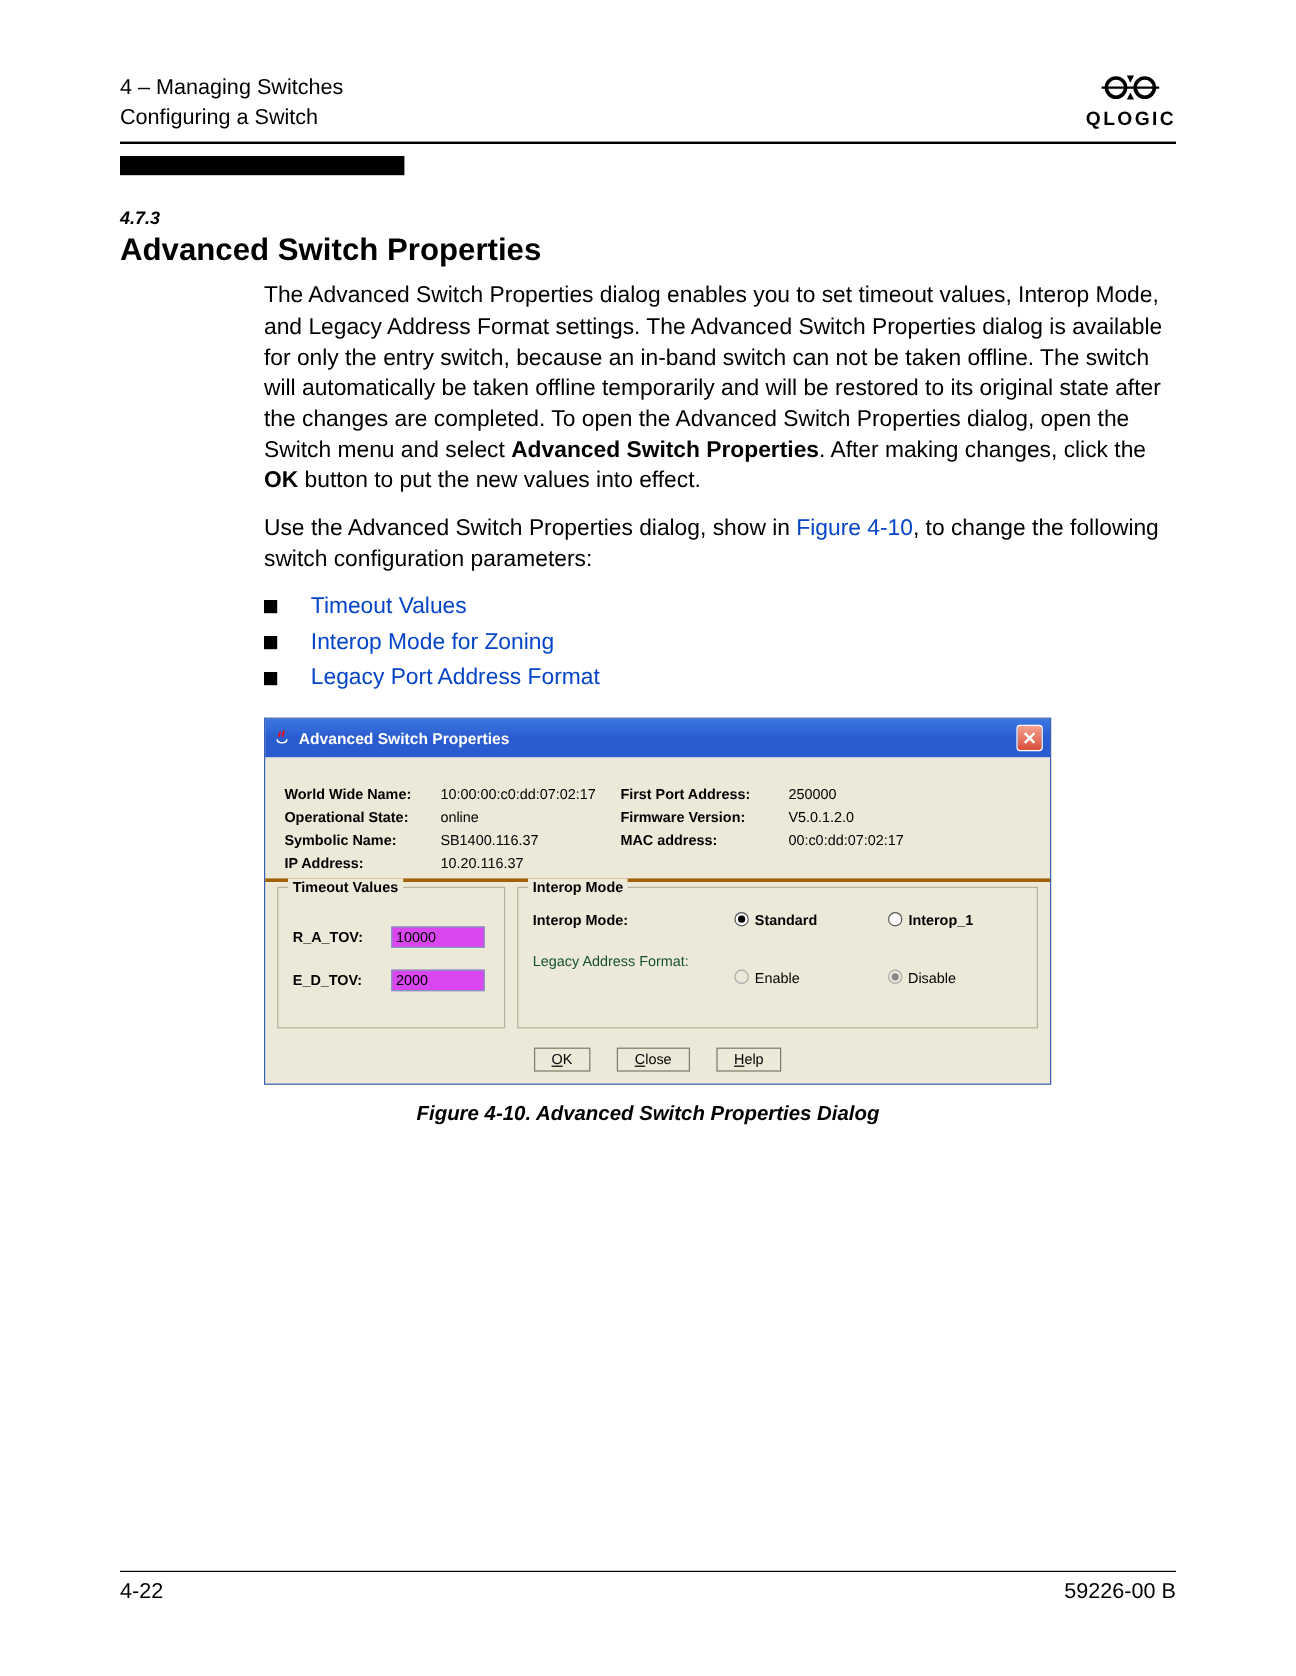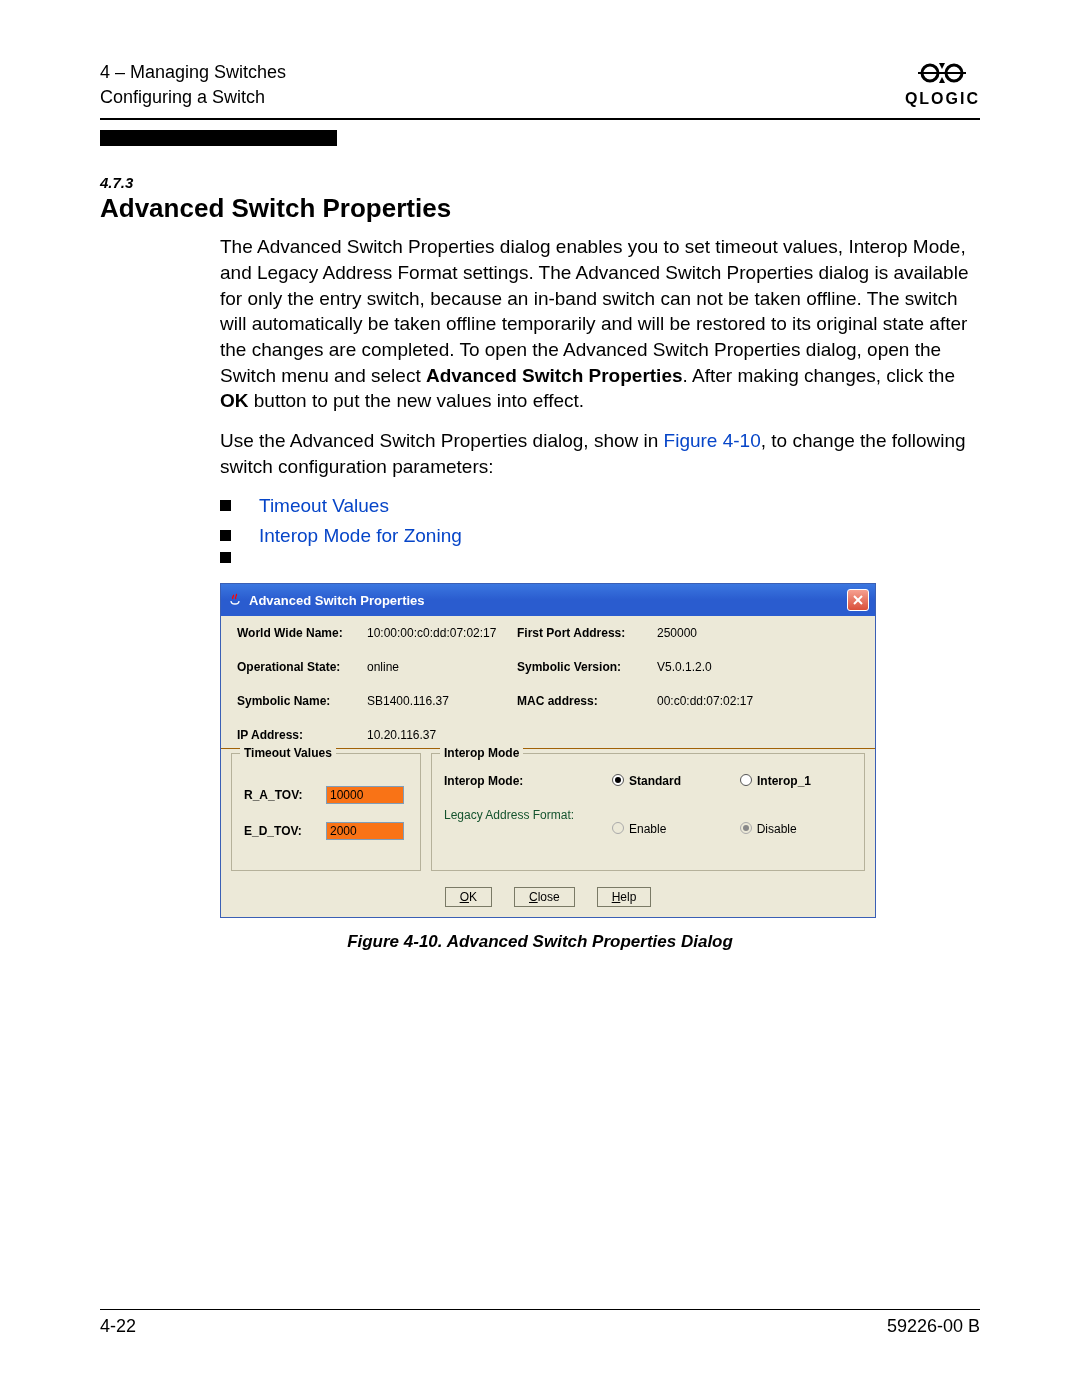--- a/index.html
+++ b/index.html
@@ -104,26 +104,26 @@
     width: 22px; height: 22px;
     background: linear-gradient(to bottom, #f6a090, #d94f3a);
     border: 1px solid #fff;
     border-radius: 3px;
     color: #fff;
     display:flex; align-items:center; justify-content:center;
     font-weight:bold;
     font-size: 14px;
   }
   .info-grid {
-    padding: 10px 16px 6px 16px;
+    padding: 24px 16px 6px 16px;
     display: grid;
     grid-template-columns: 130px 150px 140px 170px;
-    row-gap: 20px;
-    font-size: 12px;
-    border-bottom: 1px solid #a16207;
+    row-gap: 5px;
+    font-size: 12px;
+    border-bottom: 3px solid #a16207;
   }
   .info-grid .lbl { font-weight: bold; }
   .panels {
     display: flex;
     padding: 4px 10px 10px 10px;
     gap: 10px;
   }
   .fieldset {
     border: 1px solid #b5b19a;
     padding: 14px 12px 12px 12px;
@@ -137,21 +137,21 @@
     padding: 0 4px;
     font-weight: bold;
     font-size: 12px;
   }
   .fs-timeout { width: 190px; }
   .fs-interop { flex: 1; }
   .row { display:flex; align-items:center; margin: 18px 0; gap: 12px; }
   .row .rl { font-weight:bold; width: 70px; font-size:12px; }
   .txt {
     width: 78px;
-    background: #f97316;
+    background: #d946ef;
     border: 1px solid #7f9db9;
     padding: 1px 3px;
     font-size: 12px;
     font-family: Tahoma, Arial, sans-serif;
   }
   .interop-row {
     display:grid;
     grid-template-columns: 150px auto auto;
     align-items:center;
     gap: 18px;
@@ -237,20 +237,21 @@
       <li>
           <span class="sq"></span>
           <span class="link">Timeout Values</span>
         </li>
       <li>
           <span class="sq"></span>
           <span class="link">Interop Mode for Zoning</span>
         </li>
       <li>
           <span class="sq"></span>
+          <span class="link">Legacy Port Address Format</span>
         </li>
     </ul>
   </div>
 
   <div class="dialog">
     <div class="titlebar">
       <div class="titlebar-left">
         <span class="java-icon">
           <svg width="16" height="16" viewBox="0 0 16 16">
               <path d="M4 9c0 2 2 3 4 3s4-1 4-3" fill="none" stroke="#fff" stroke-width="1.3"></path>
@@ -269,21 +270,21 @@
     </div>
 
     <div class="info-grid">
       <div class="lbl">World Wide Name:</div>
       <div>10:00:00:c0:dd:07:02:17</div>
       <div class="lbl">First Port Address:</div>
       <div>250000</div>
 
       <div class="lbl">Operational State:</div>
       <div>online</div>
-      <div class="lbl">Symbolic Version:</div>
+      <div class="lbl">Firmware Version:</div>
       <div>V5.0.1.2.0</div>
 
       <div class="lbl">Symbolic Name:</div>
       <div>SB1400.116.37</div>
       <div class="lbl">MAC address:</div>
       <div>00:c0:dd:07:02:17</div>
 
       <div class="lbl">IP Address:</div>
       <div>10.20.116.37</div>
       <div></div>

